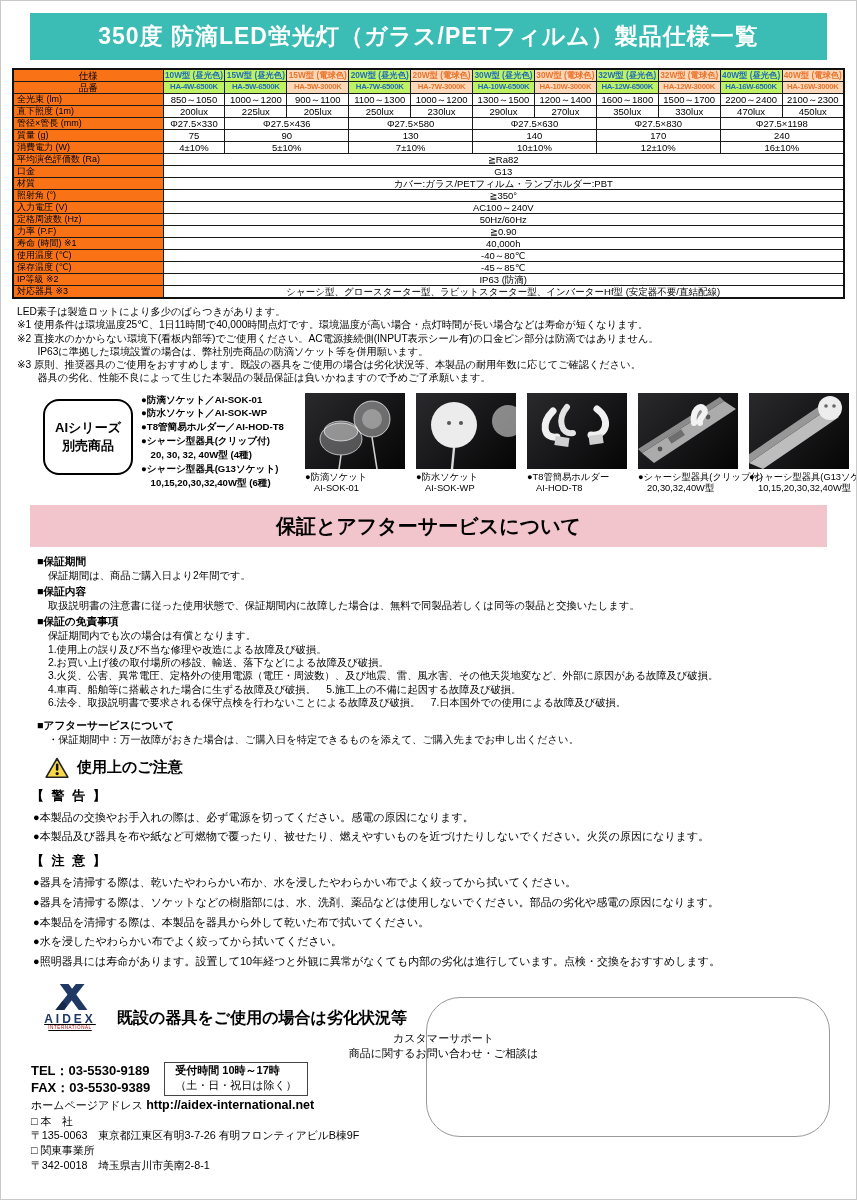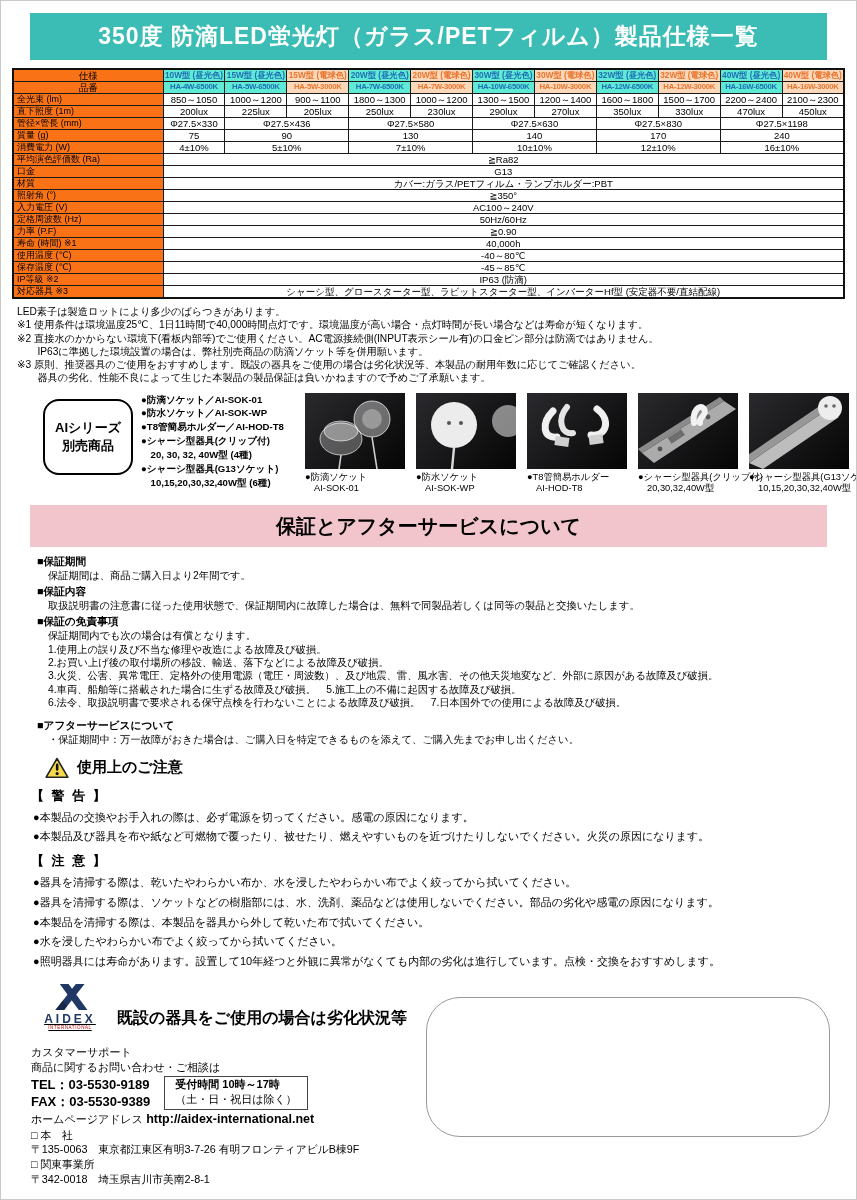--- a/index.html
+++ b/index.html
@@ -8,21 +8,21 @@
 
   .title-banner { margin:12px 29px 0; height:47px; background:#3BBCB4; color:#fff;
     font-weight:bold; font-size:23px; text-align:center; line-height:47px; letter-spacing:1px; }
 
   table.spec { border-collapse:collapse; margin:8px auto 0; width:833px; table-layout:fixed; border:2px solid #111; }
   table.spec td { border:1px solid #1a1a1a; text-align:center; padding:0 1px; height:11px;
     line-height:1.05; font-size:9.5px; white-space:nowrap; overflow:hidden; }
   table.spec td.lbl { background:#f97316; font-weight:normal; font-size:9px; text-align:left; padding-left:3px; }
   table.spec td.corner { text-align:center; font-size:9.5px; padding-left:1px; }
   table.spec td.hd { font-weight:bold; font-size:8.3px; }
-  table.spec td.hd.blue { background:#5eead4; color:#1F6FB5;text-align:center; }
+  table.spec td.hd.blue { background:#bef264; color:#1F6FB5;text-align:center; }
   table.spec td.hd.orange { background:#FCD8BA; color:#E8752E; }
   table.spec td.pn { font-size:7.8px; letter-spacing:-0.3px; }
   table.spec col.c0 { width:150px; }
 
   .notes { margin:6px 0 0 16px; font-size:10.2px; line-height:1.3; }
 
   .accessories { display:flex; margin:8px 0 0 42px; }
   .acc-box { width:86px; height:72px; border:2.5px solid #000; border-radius:16px; flex:none;
     display:flex; flex-direction:column; align-items:center; justify-content:center;
     font-weight:bold; font-size:13px; margin-top:6px; }
@@ -48,21 +48,21 @@
   .bullets { margin:2px 0 0 32px; font-size:11px; }
   .bullets div { margin-top:6px; line-height:1.25; }
 
   .company { position:relative; margin:12px 0 0 30px; }
   .logo-row { display:flex; align-items:flex-end; }
   .logo { width:78px; text-align:center;text-decoration:underline; }
   .logo svg { display:block; margin:0 auto; }
   .logo-word { color:#1F3864; font-weight:bold; font-size:12px; letter-spacing:3px; line-height:1; }
   .logo-sub { color:#C00000; font-size:4.5px; letter-spacing:0.6px; line-height:1.3; }
   .co-name { font-weight:bold; font-size:16px; margin:0 0 2px 8px; }
-  .support { font-size:11px; line-height:1.35; margin-top:14px; }
+  .support { font-size:11px; line-height:1.35; margin-top:0;text-align:center; }
   .contact { display:flex; align-items:flex-start; margin-top:1px; }
   .telfax { font-weight:bold; font-size:13px; line-height:1.35; }
   .hours-box { border:1.5px solid #444; margin-left:14px; padding:0 10px 1px; font-size:11px; line-height:1.45; }
   .hours-box .h1 { font-weight:bold; }
   .homepage { font-size:11px; margin-top:1px; }
   .homepage .url { font-weight:bold; font-size:12.5px; }
   .addr { font-size:10.8px; line-height:1.38; margin-top:1px; }
   .blank-box { position:absolute; left:395px; top:16px; width:402px; height:138px;
     border:1px solid #999; border-radius:34px; }
 </style>
@@ -115,21 +115,21 @@
           <td class="hd pn blue">HA-12W-6500K</td>
           <td class="hd pn orange">HA-12W-3000K</td>
           <td class="hd pn blue">HA-16W-6500K</td>
           <td class="hd pn orange">HA-16W-3000K</td>
         </tr>
         <tr>
           <td class="lbl">全光束 (lm)</td>
           <td class="val">850～1050</td>
           <td class="val">1000～1200</td>
           <td class="val">900～1100</td>
-          <td class="val">1800～1300</td>
+          <td class="val">1100～1300</td>
           <td class="val">1000～1200</td>
           <td class="val">1300～1500</td>
           <td class="val">1200～1400</td>
           <td class="val">1600～1800</td>
           <td class="val">1500～1700</td>
           <td class="val">2200～2400</td>
           <td class="val">2100～2300</td>
         </tr>
         <tr>
           <td class="lbl">直下照度 (1m)</td>

